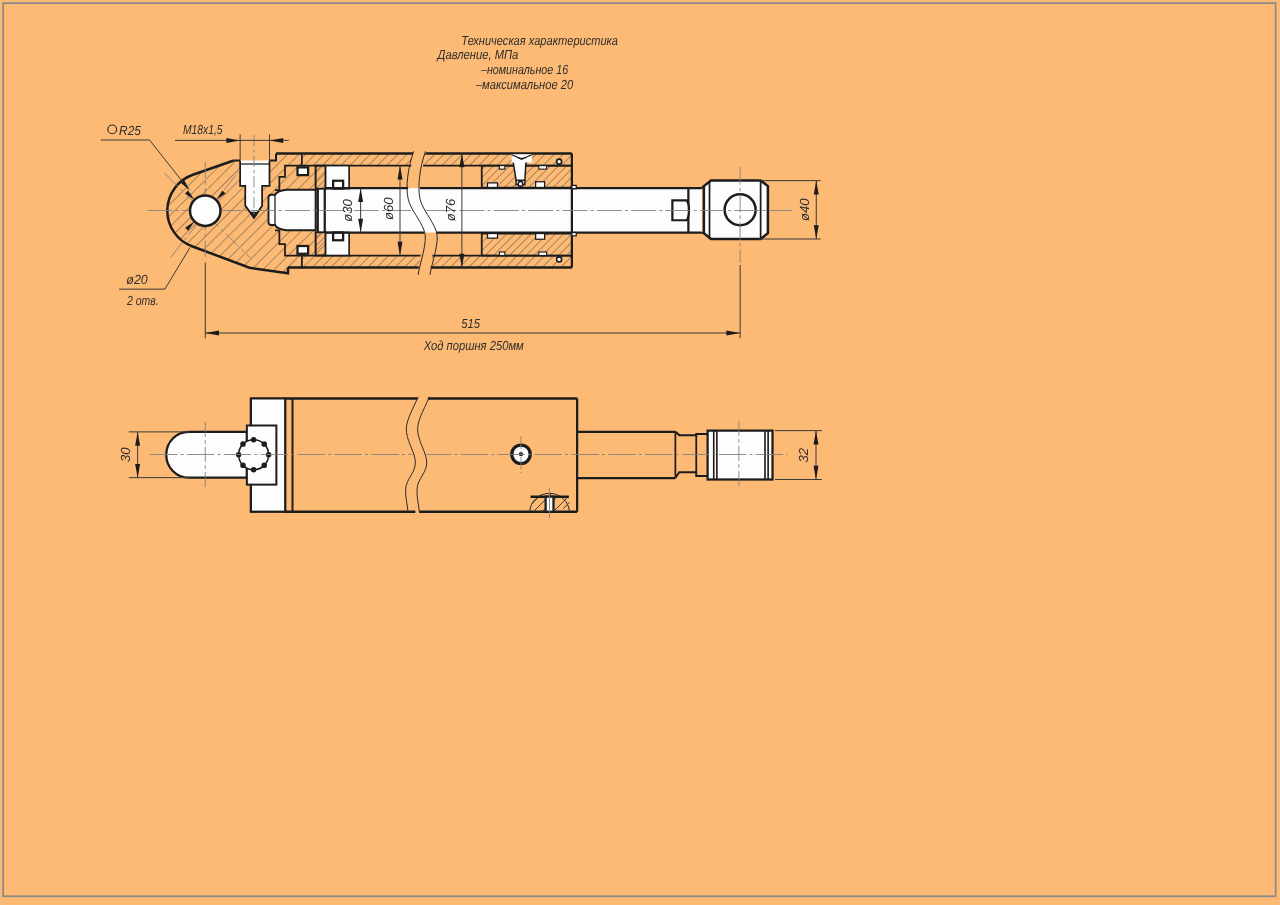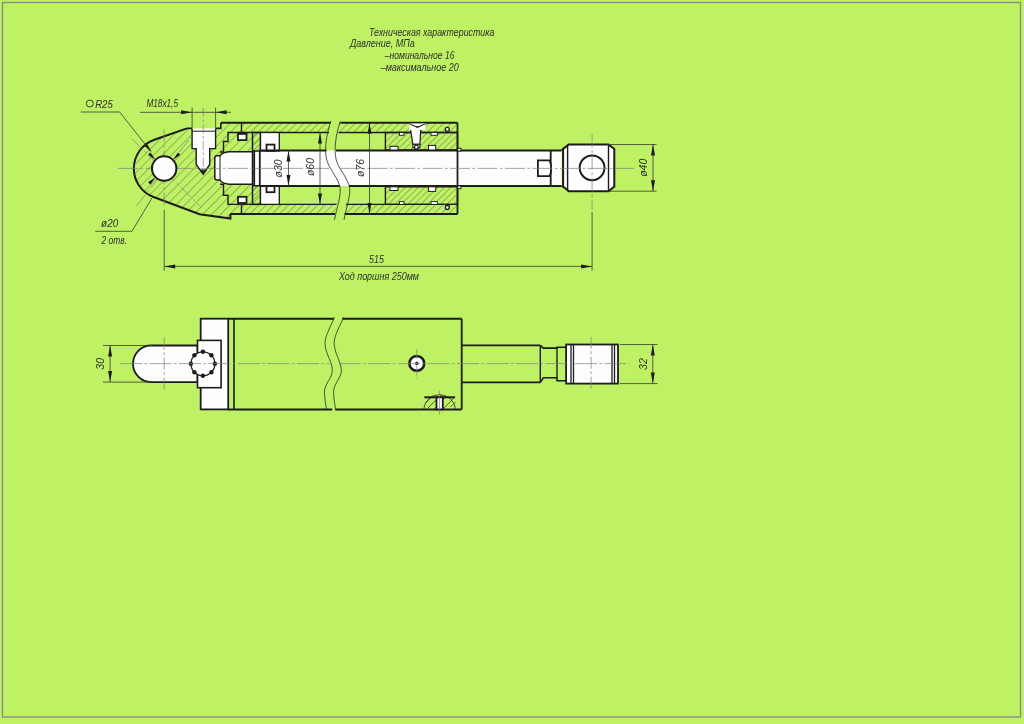--- a/index.html
+++ b/index.html
@@ -1,16 +1,16 @@
 <!DOCTYPE html>
 <html><head>
 <meta charset="utf-8">
 <style>
   html,body{margin:0;padding:0;background:#ffffff;}
-  .page{position:relative;width:1024px;height:724px;background:#bef264;overflow:hidden;
+  .page{position:relative;width:1024px;height:724px;background:#fdba74;overflow:hidden;
         font-family:"Liberation Sans", sans-serif;}
   svg{position:absolute;left:0;top:0;}
   text{font-family:"Liberation Sans", sans-serif;font-style:italic;fill:#2e2e2e;}
 </style>
 </head>
 <body>
 <div class="page">
 <svg width="1024" height="724" viewBox="0 0 1024 724">
 <defs>
   <pattern id="hA" width="6.4" height="6.4" patternUnits="userSpaceOnUse" patternTransform="rotate(-45)">

